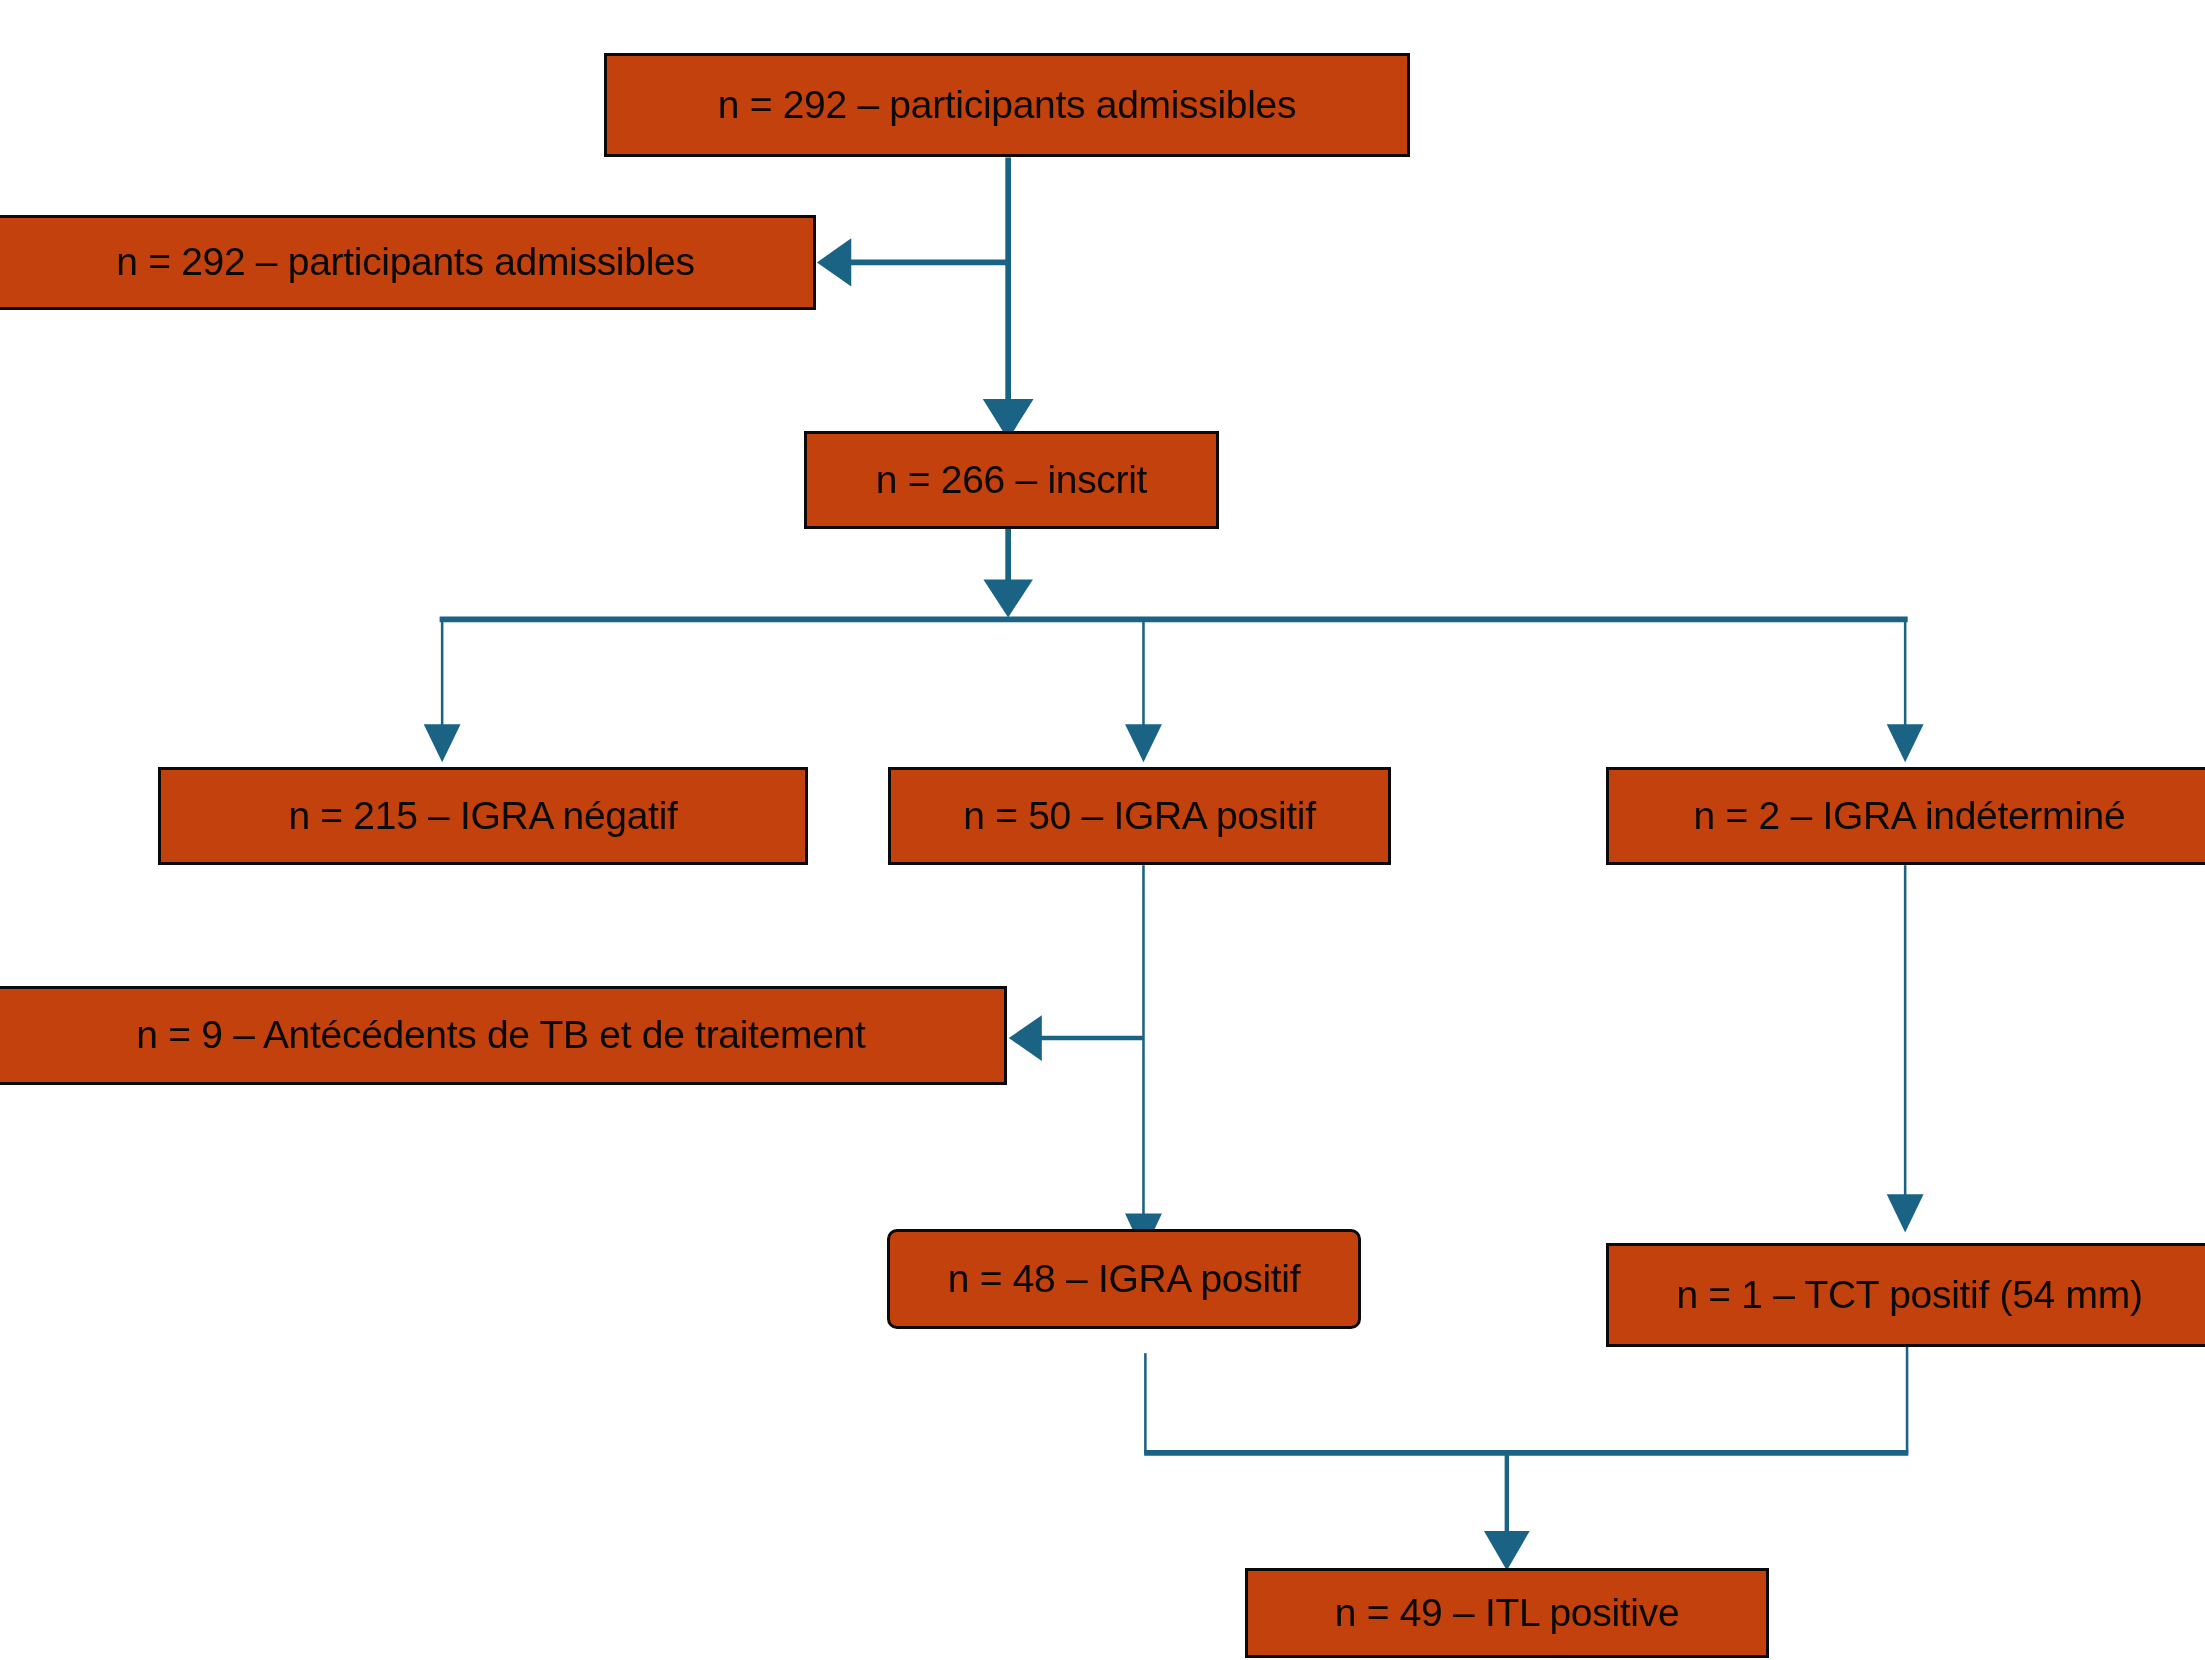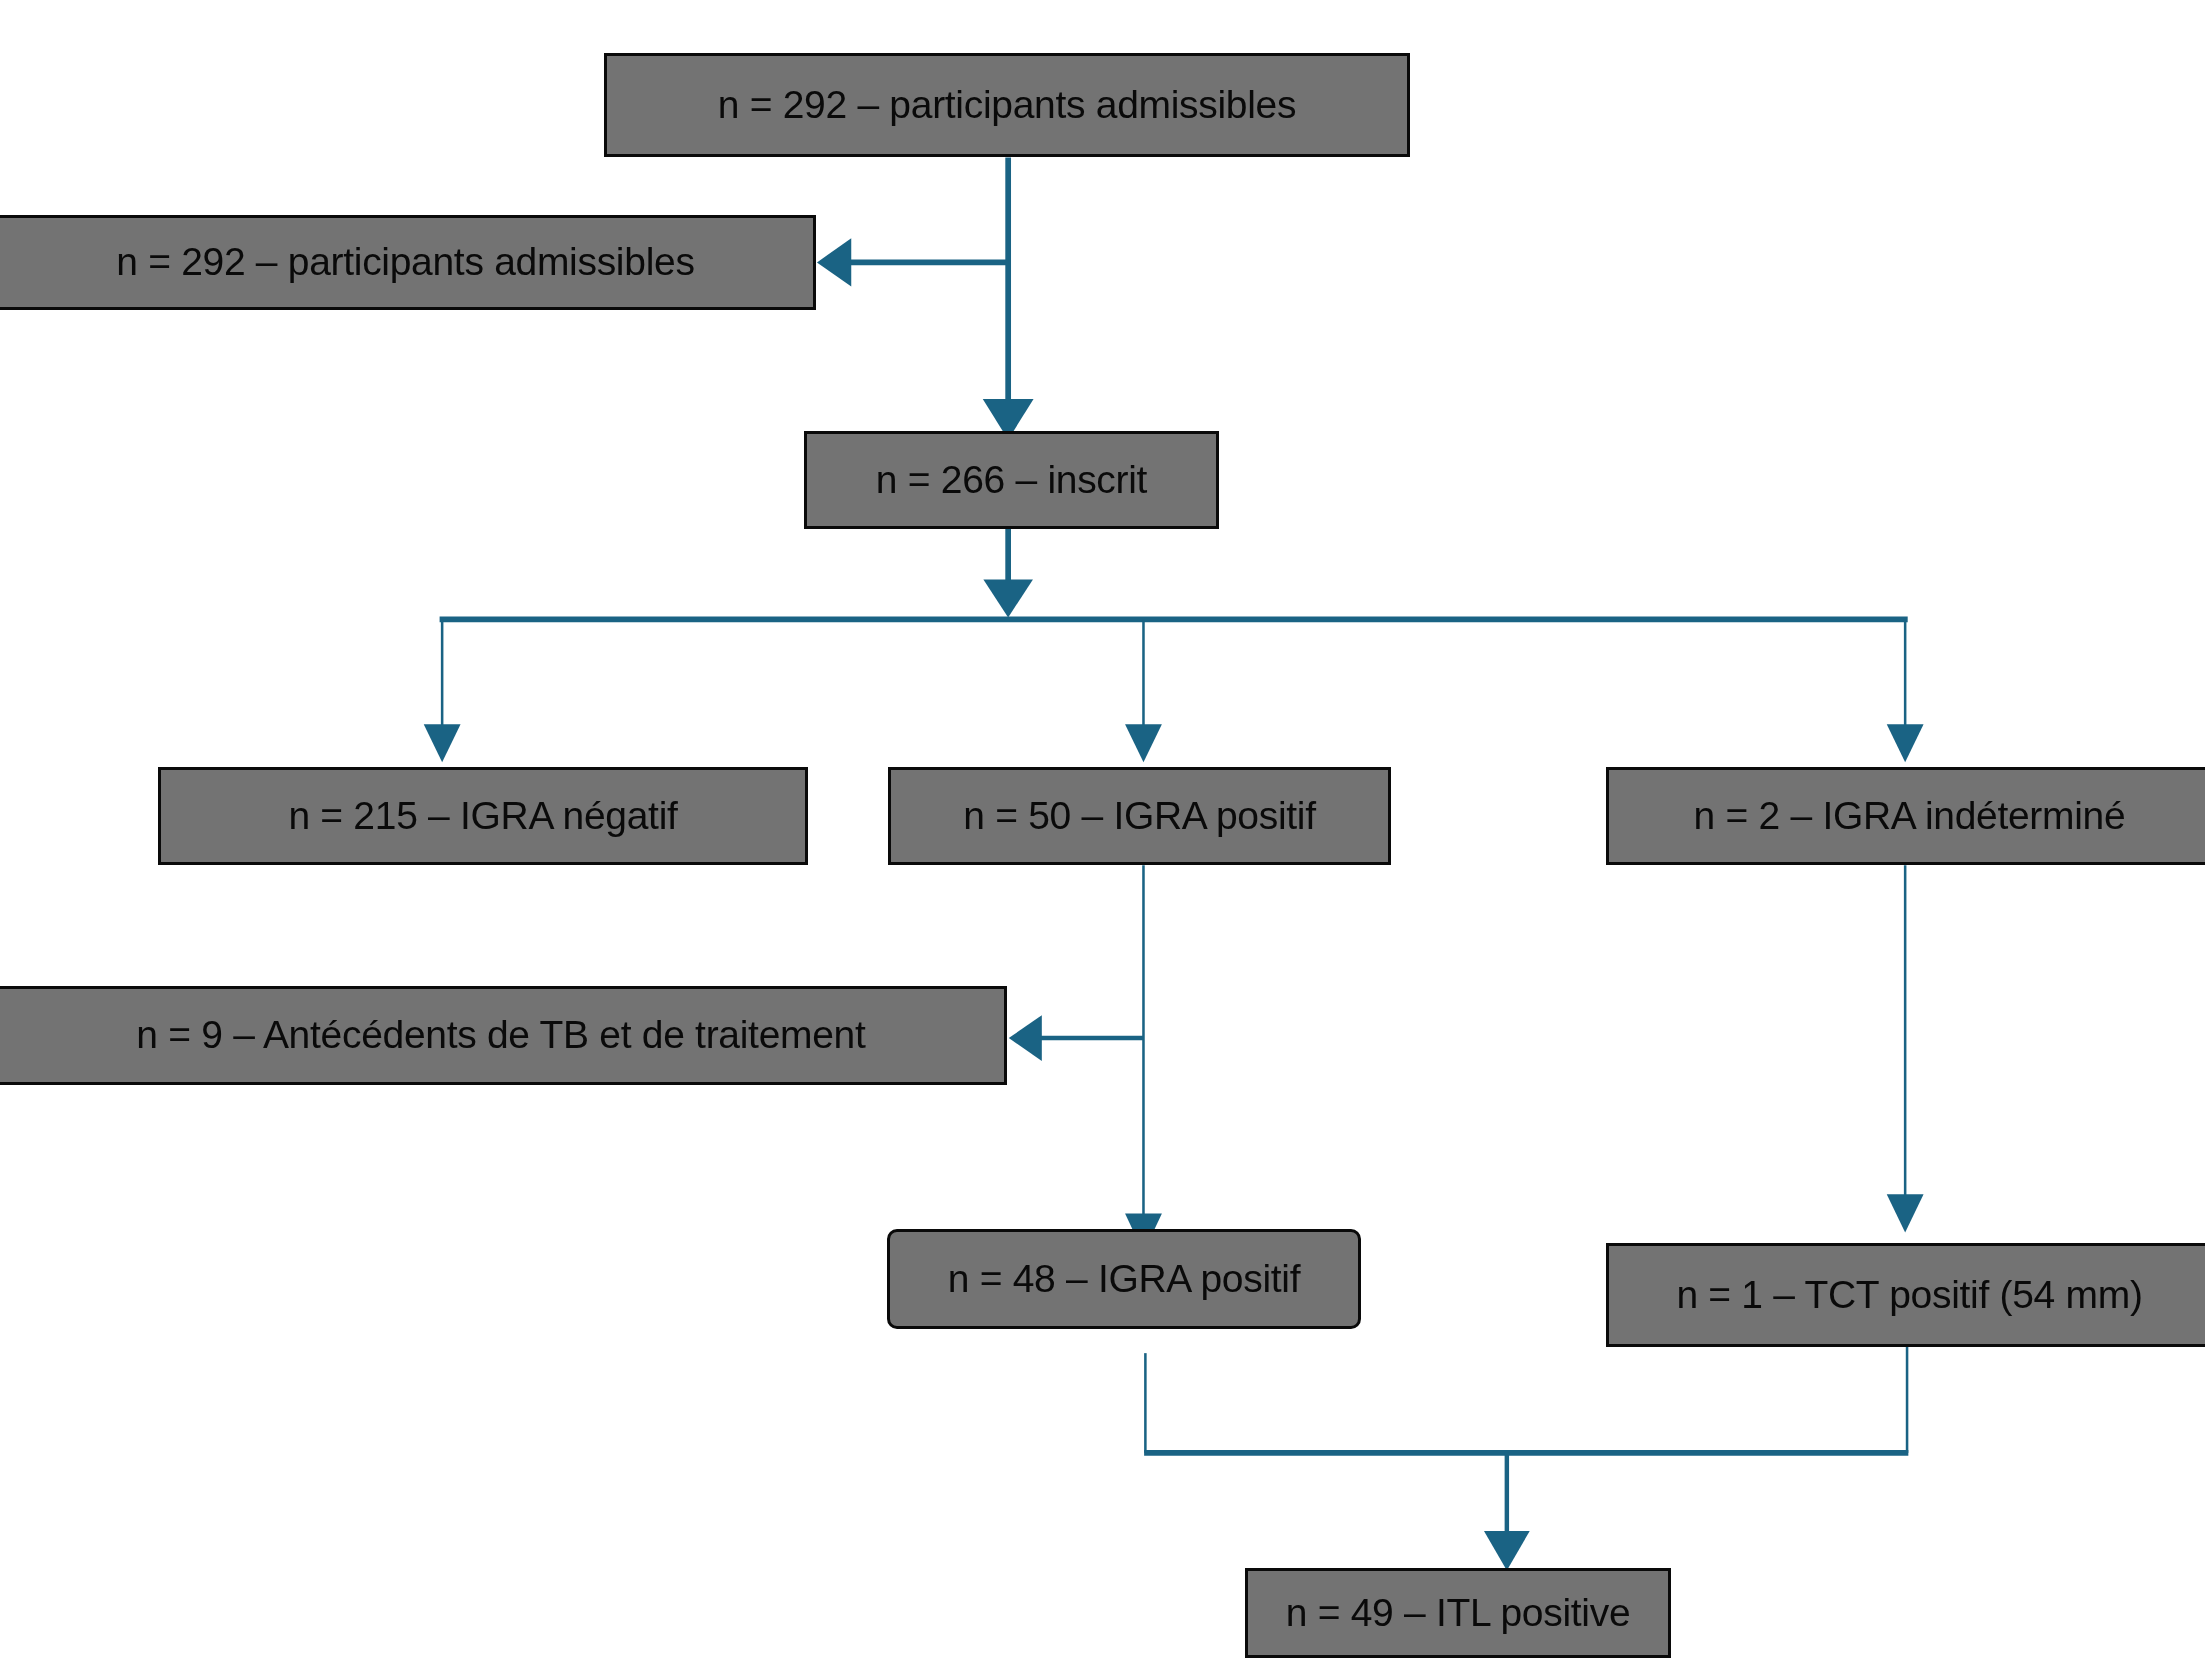--- a/index.html
+++ b/index.html
@@ -21,21 +21,21 @@
     position: absolute;
     left: 0;
     top: 0;
     width: 2205px;
     height: 1660px;
     pointer-events: none;
   }
   .node-box {
     position: absolute;
     box-sizing: border-box;
-    background: #737373;
+    background: #c2410c;
     border: 3.2px solid #0a0a0a;
     display: flex;
     align-items: center;
     justify-content: center;
     padding: 0 16.5px;
     z-index: 2;
   }
   .node-label {
     font-family: "Liberation Sans", sans-serif;
     font-size: 39px;
@@ -119,18 +119,18 @@
   </div>
 
   <div class="node-box" style="left:887px; top:1229px; width:474px; height:100px;border-radius:10px;">
     <span class="node-label">n = 48 – IGRA positif</span>
   </div>
 
   <div class="node-box" style="left:1606px; top:1243px; width:607px; height:104px;">
     <span class="node-label">n = 1 – TCT positif (54 mm)</span>
   </div>
 
-  <div class="node-box" style="left:1245px; top:1568px; width:426px; height:90px;align-items:center;">
+  <div class="node-box" style="left:1245px; top:1568px; width:524px; height:90px;align-items:center;">
     <span class="node-label">n = 49 – ITL positive</span>
   </div>
 
 </div>
 
 
 </body></html>

